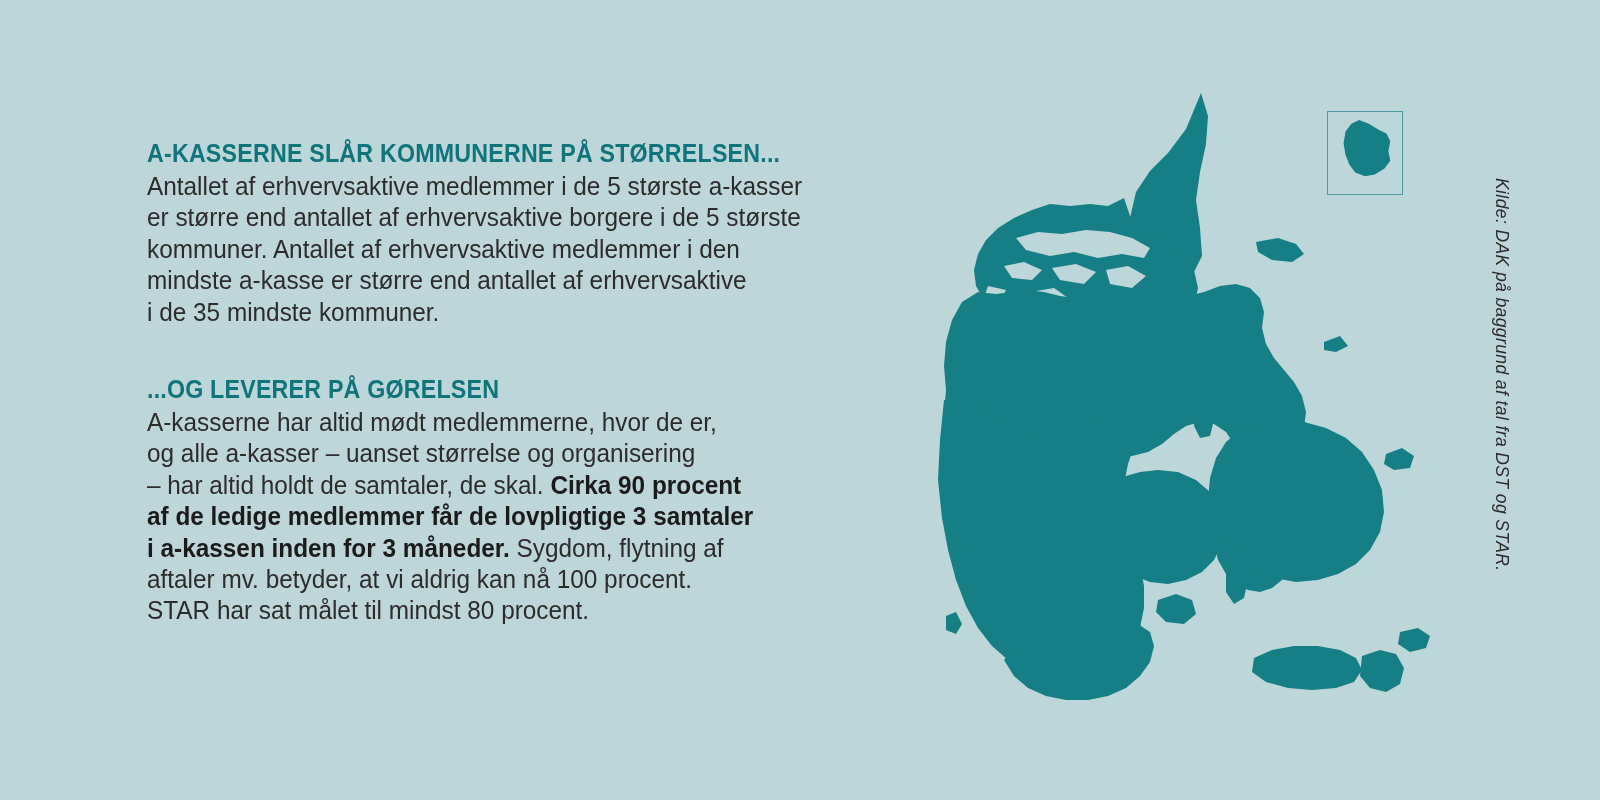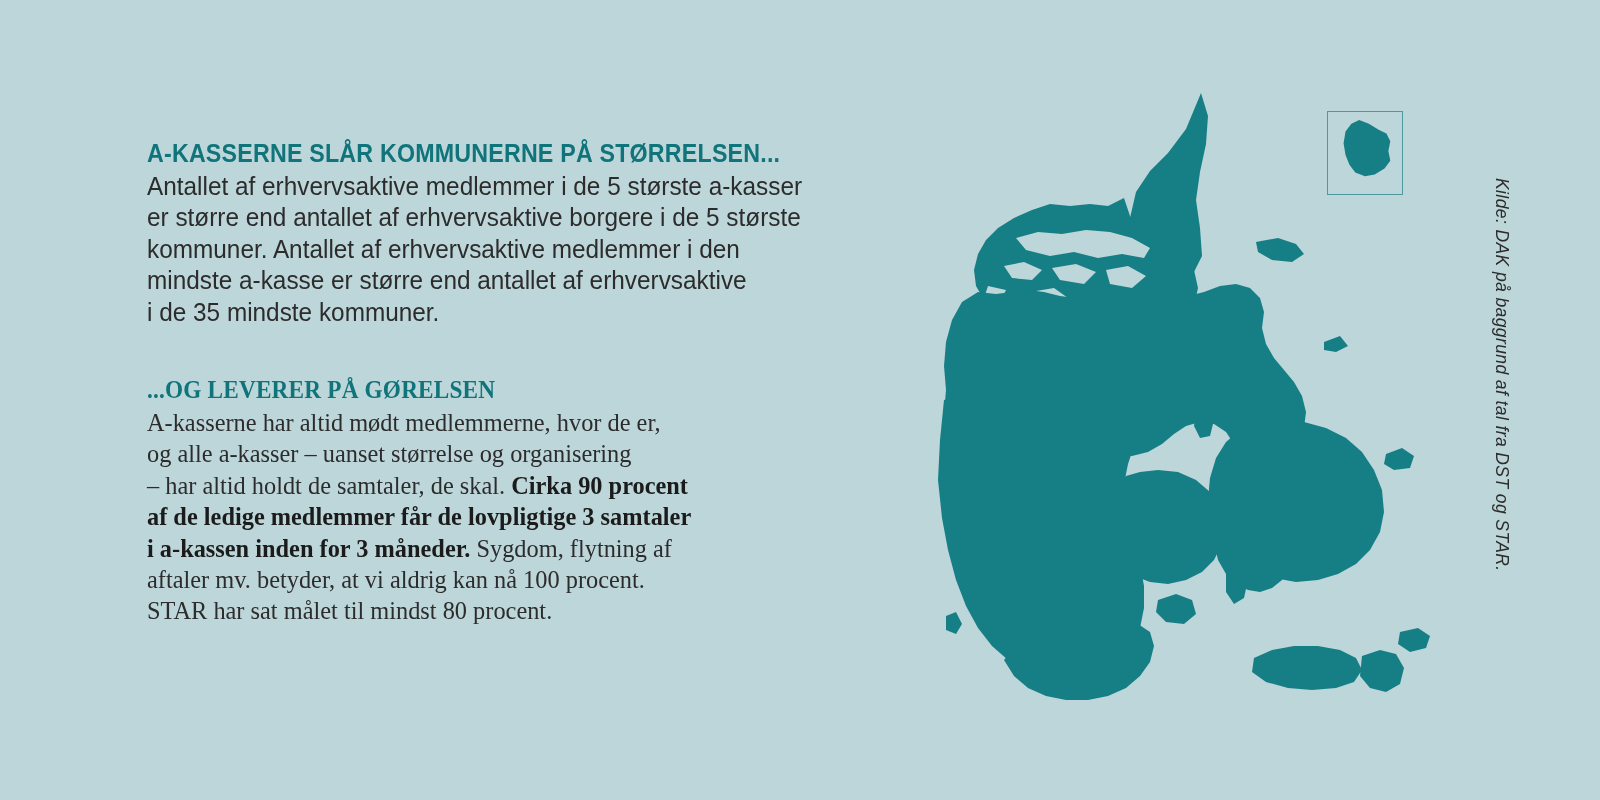--- a/index.html
+++ b/index.html
@@ -13,21 +13,21 @@
   #canvas { position:absolute; inset:0; width:1600px; height:567px; }
 
   
   .text-col {
     position:absolute;
     left:147px;
     top:140px;
     width:760px;
   }
   .block { margin:0; }
-  .block + .block { margin-top:48px;font-family:Liberation Serif, serif; }
+  .block + .block { margin-top:48px; }
 
   .kicker {
     color:#10747b;
     font-size:25px;
     font-weight:bold;
     letter-spacing:0.2px;
     line-height:1.08;
     font-stretch:condensed;
     transform:scaleX(0.93);
     transform-origin:left center;

